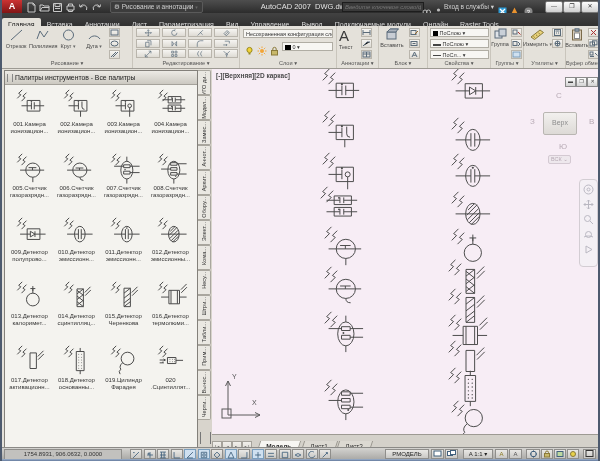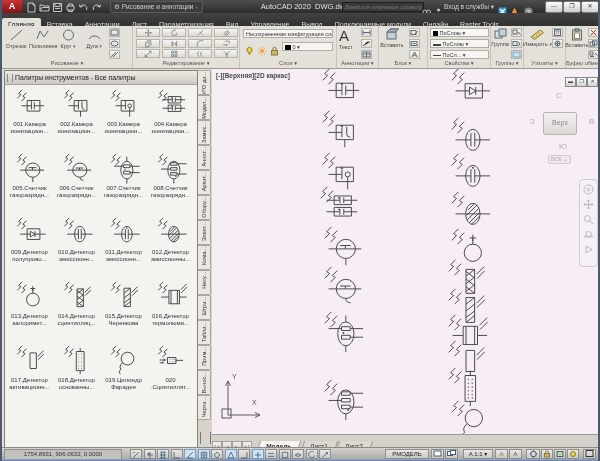--- a/index.html
+++ b/index.html
@@ -125,21 +125,21 @@
           <svg width="11" height="11" viewBox="0 0 11 11">
             <path d="M2.5 8 A3.5 3.5 0 1 1 9 5 M9 5 L9.5 2.5 M9 5 L6.5 4.5" stroke="#c9c9c9" fill="none"></path>
           </svg>
         </span>
       </div>
     <div id="workspace">
       <span>⚙ </span><span>Рисование и аннотации</span>
       <span class="drop"> ▾</span>
     </div>
     <div id="wintitle">
-      <span>AutoCAD 2020</span>&nbsp;&nbsp;<span>DWG.dwg</span>
+      <span>AutoCAD 2007</span>&nbsp;&nbsp;<span>DWG.dwg</span>
     </div>
     <input id="search" placeholder="Введите ключевое слово/фразу" style="">
     <span class="icico" style="left:420px">
       <svg width="9" height="9" viewBox="0 0 9 9">
           <circle cx="3" cy="5" r="2" fill="none" stroke="#bbb"></circle>
           <circle cx="6.5" cy="5" r="2" fill="none" stroke="#bbb"></circle>
         </svg>
     </span>
     <span class="icico" style="left:432px">
       <svg width="9" height="9" viewBox="0 0 9 9">

